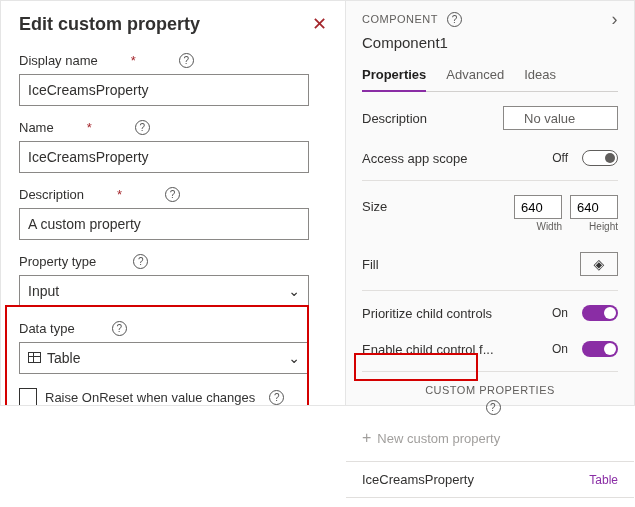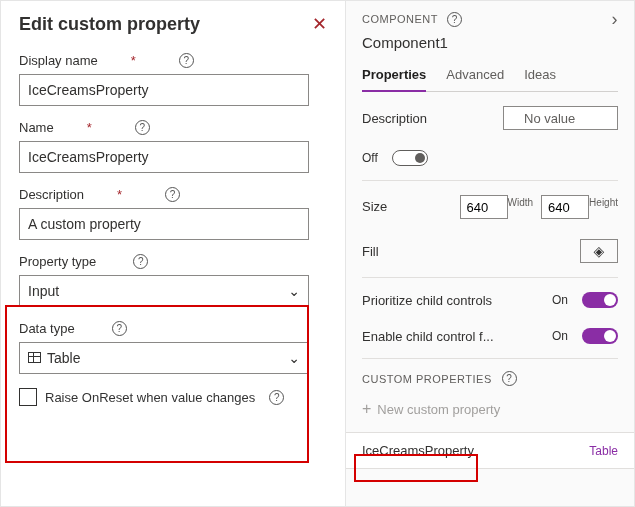--- a/index.html
+++ b/index.html
@@ -1,17 +1,17 @@
 <!DOCTYPE html>
 <html><head>
 <meta charset="utf-8">
 <style>
   * { box-sizing: border-box; margin: 0; padding: 0; }
   body { font-family: "Segoe UI", Arial, sans-serif; font-size: 13px; color: #333; background: #fff; width: 635px; height: 507px; overflow: hidden; }
-  .app { display: flex; width: 635px; height: 507px; border: 1px solid #e5e5e5; }
+  .app { display: flex; width: 635px; height: 406px; border: 1px solid #e5e5e5; }
   .left { width: 345px; padding: 12px 18px 12px 18px; border-right: 1px solid #e5e5e5; overflow: hidden; }
   .right { flex: 1; padding: 8px 16px 0 16px; background: #fafafa; display: flex; flex-direction: column; }
   .hdr { display: flex; justify-content: space-between; align-items: center; margin-bottom: 18px; }
   .hdr h2 { font-size: 18px; font-weight: 600; color: #323130; }
   .close-x { font-size: 18px; color: #a4262c; cursor: pointer; font-weight: 300; }
   .field { margin-bottom: 14px; }
   .field label { display: inline-flex; align-items: center; font-size: 13px; font-weight: 400; color: #323130; margin-bottom: 6px; gap: 31px; }
   .req { color: #a4262c; margin-left: 2px; margin-right: 6px; }
   .help { display: inline-flex; align-items: center; justify-content: center; width: 15px; height: 15px; border: 1px solid #555; border-radius: 50%; font-size: 10px; color: #555; margin-left: 6px; cursor: pointer; }
   .input, .select { width: 290px; height: 32px; border: 1px solid #8a8886; padding: 0 8px; font-size: 14px; color: #323130; background: #fff; display: flex; align-items: center; justify-content: space-between; }
@@ -32,25 +32,25 @@
   .prop-row { display: flex; justify-content: space-between; align-items: center; padding: 10px 0; font-size: 13px; color: #323130; }
   .prop-group { border-bottom: 1px solid #e1dfdd; padding: 4px 0; }
   .val-input { width: 115px; height: 24px; border: 1px solid #8a8886; padding: 0 20px; font-size: 13px; color: #605e5c; background: #fff; }
   .toggle { width: 36px; height: 16px; border-radius: 8px; position: relative; cursor: pointer; }
   .toggle.off { background: #fff; border: 1px solid #605e5c; }
   .toggle.off::after { content: ""; position: absolute; width: 10px; height: 10px; border-radius: 50%; background: #605e5c; top: 2px; right: 2px; }
   .toggle.on { background: #8a2da5; }
   .toggle.on::after { content: ""; position: absolute; width: 12px; height: 12px; border-radius: 50%; background: #fff; top: 2px; right: 2px; }
   .toggle-label { font-size: 12px; color: #323130; margin-right: 14px; }
   .size-inputs { display: flex; gap: 8px; }
-  .size-col { display: flex; flex-direction: row; align-items: flex-start; }
+  .size-col { display: flex; flex-direction: column; align-items: flex-end; }
   .size-input { width: 48px; height: 24px; border: 1px solid #8a8886; padding: 0 6px; font-size: 13px; text-align: left; }
   .size-label { font-size: 10px; color: #605e5c; margin-top: 2px; }
   .fill-swatch { width: 38px; height: 24px; border: 1px solid #8a8886; display: flex; align-items: center; justify-content: center; color: #333; font-size: 14px; cursor: pointer; }
-  .section-hdr { font-size: 11px; color: #605e5c; letter-spacing: 0.5px; padding: 12px 0 6px 0; display: flex; align-items: center; gap: 4px; }
+  .section-hdr { font-size: 11px; color: #605e5c; letter-spacing: 0.5px; padding: 12px 0 6px 0; display: flex; align-items: center; gap: 4px; flex-direction: column; }
   .new-prop { display: flex; align-items: center; gap: 6px; color: #a19f9d; font-size: 13px; padding: 8px 0 14px 0; cursor: pointer; }
   .plus { font-size: 16px; }
   .custom-prop-row { display: flex; justify-content: space-between; align-items: center; background: #fff; padding: 10px 4px; border-top: 1px solid #e1dfdd; border-bottom: 1px solid #e1dfdd; margin: 0 -16px; padding-left: 16px; padding-right: 16px; }
   .custom-prop-row .name { font-size: 13px; color: #323130; }
   .custom-prop-row .type { font-size: 12px; color: #8a2da5; }
   .right { position: relative; }
   .redbox2 { position: absolute; border: 2px solid #d40000; pointer-events: none; }
   .tbl-icon { display: inline-block; width: 13px; height: 11px; border: 1px solid #333; margin-right: 6px; position: relative; }
   .tbl-icon::before { content: ""; position: absolute; left: 0; right: 0; top: 3px; border-top: 1px solid #333; }
   .tbl-icon::after { content: ""; position: absolute; top: 0; bottom: 0; left: 4px; border-left: 1px solid #333; }
@@ -140,20 +140,21 @@
       <div class="tab">Advanced</div>
       <div class="tab">Ideas</div>
     </div>
 
     <div class="prop-group">
       <div class="prop-row">
         <span>Description</span>
         <input class="val-input" value="No value" style="">
       </div>
       <div class="prop-row">
+        <span>Access app scope</span>
         <span style="display:flex;align-items:center">
             <span class="toggle-label">Off</span>
             <span class="toggle off"></span>
           </span>
       </div>
     </div>
 
     <div class="prop-group">
       <div class="prop-row" style="align-items:flex-start">
         <span style="padding-top:4px">Size</span>

